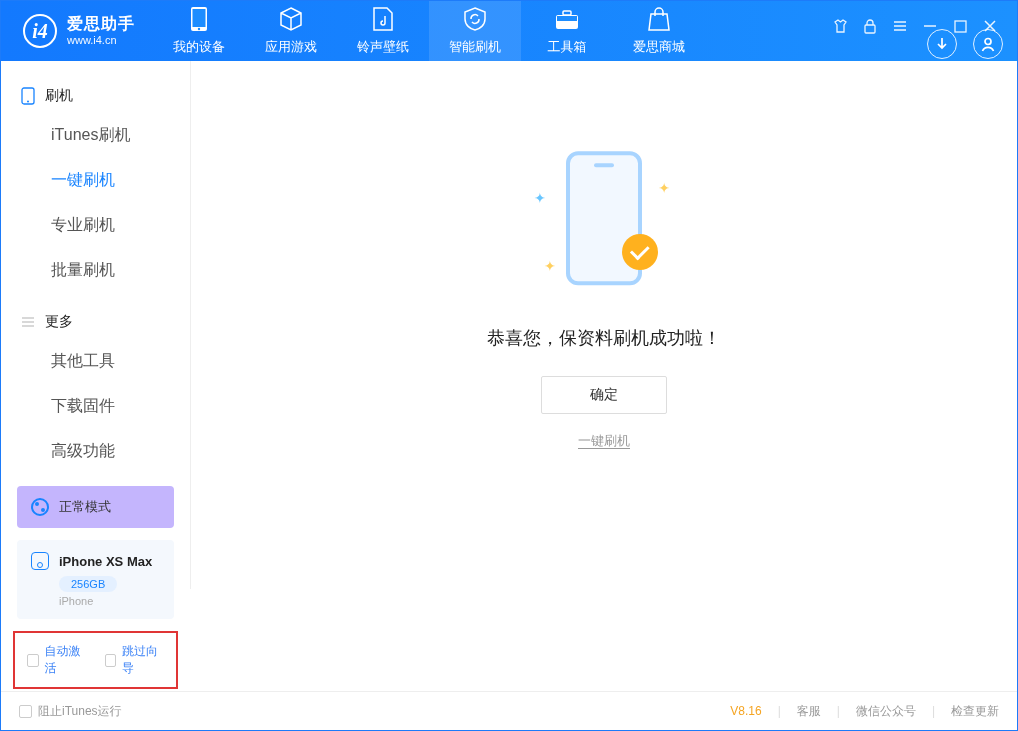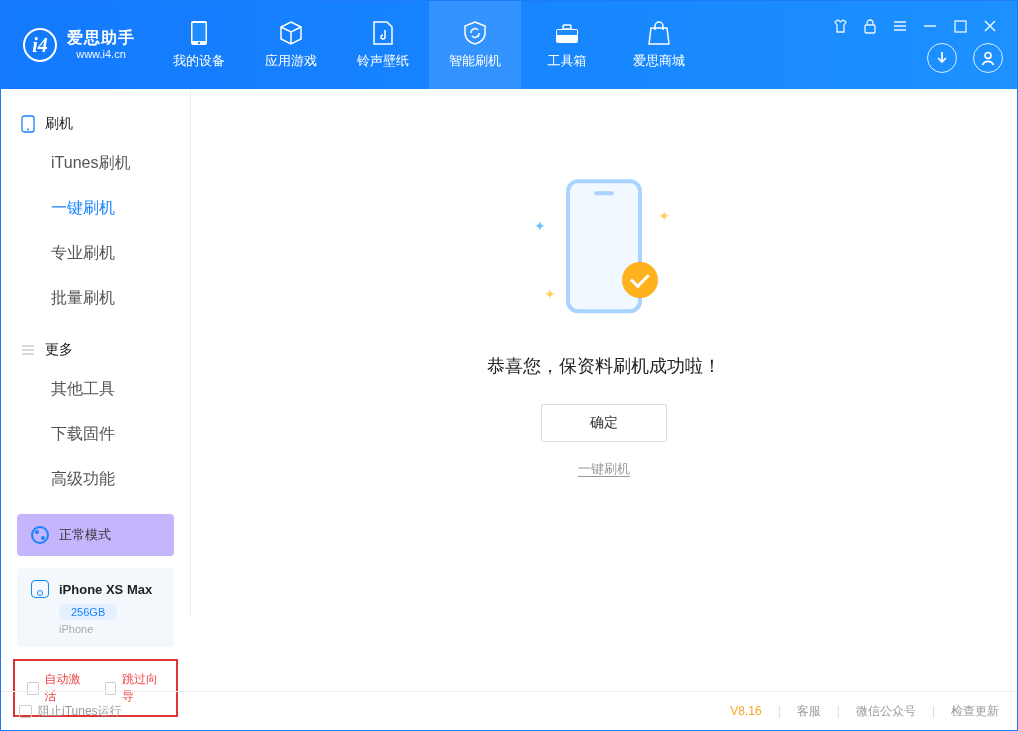--- a/index.html
+++ b/index.html
@@ -1,18 +1,18 @@
 <!DOCTYPE html>
 <html><head>
 <meta charset="utf-8">
 <style>
 * { margin: 0; padding: 0; box-sizing: border-box; font-family: "Microsoft YaHei", -apple-system, sans-serif; }
 body { background: #fff; width: 1018px; height: 731px; overflow: hidden; border: 1px solid #1d7bf9; position: relative; }
 
-.header { height: 88px; background: linear-gradient(90deg, #1379fe 0%, #1c91ff 100%); display: flex; align-items: stretch; color: #fff; text-align: center; }
+.header { height: 60px; background: linear-gradient(90deg, #1379fe 0%, #1c91ff 100%); display: flex; align-items: stretch; color: #fff; }
 .logo-area { display: flex; align-items: center; padding: 0 18px 0 22px; }
 .logo-icon { width: 34px; height: 34px; border: 2.5px solid #fff; border-radius: 50%; display: flex; align-items: center; justify-content: center; font-size: 20px; font-weight: bold; font-style: italic; margin-right: 10px; font-family: Georgia, serif; }
 .logo-text { display: flex; flex-direction: column; line-height: 1.15; }
 .logo-title { font-size: 16px; font-weight: bold; letter-spacing: 1px; }
 .logo-sub { font-size: 11px; opacity: 0.95; }
 
 .nav { display: flex; }
 .nav-item { width: 92px; display: flex; flex-direction: column; align-items: center; justify-content: center; cursor: pointer; font-size: 13px; gap: 6px; position: relative; }
 .nav-item.active { background: rgba(255,255,255,0.12); }
 .nav-icon { width: 26px; height: 26px; display: flex; align-items: center; justify-content: center; }
@@ -43,21 +43,21 @@
 
 .device-card { background: #f4f8fd; border-radius: 4px; padding: 12px 14px; }
 .device-row { display: flex; align-items: center; gap: 10px; }
 .device-ico { width: 18px; height: 18px; border: 1.5px solid #1984ff; border-radius: 4px; position: relative; }
 .device-ico::after { content: ""; position: absolute; bottom: 1px; left: 50%; transform: translateX(-50%); width: 4px; height: 4px; border: 1px solid #1984ff; border-radius: 50%; }
 .device-name { font-size: 13px; font-weight: bold; color: #222; }
 .device-badge { display: inline-block; background: #e4f0ff; color: #1984ff; border-radius: 12px; padding: 2px 12px; font-size: 11px; margin: 6px 0 0 28px; }
 .device-type { font-size: 11px; color: #aaa; margin: 3px 0 0 28px; }
 
 .annot-box { border: 2px solid #e03535; padding: 10px 12px; display: flex; gap: 18px; margin: 12px -4px 0 -4px; }
-.chk { display: flex; align-items: center; gap: 6px; font-size: 12px; color: #ef4444; cursor: pointer; }
+.chk { display: flex; align-items: center; gap: 6px; font-size: 12px; color: #3b82f6; cursor: pointer; }
 .chkbox { width: 13px; height: 13px; border: 1px solid #ccc; border-radius: 2px; }
 
 .content { flex: 1; display: flex; flex-direction: column; align-items: center; justify-content: center; padding-bottom: 60px; }
 .illus { width: 200px; height: 170px; position: relative; margin-bottom: 16px; }
 .phone-shape { width: 76px; height: 134px; border: 4px solid #a8d4ff; border-radius: 12px; background: #f2f8ff; position: absolute; left: 50%; top: 50%; transform: translate(-50%, -55%); }
 .phone-shape::before { content: ""; position: absolute; top: 8px; left: 50%; transform: translateX(-50%); width: 20px; height: 4px; background: #a8d4ff; border-radius: 2px; }
 .check-badge { width: 36px; height: 36px; background: #ffb11e; border-radius: 50%; position: absolute; right: 46px; bottom: 40px; display: flex; align-items: center; justify-content: center; }
 .check-badge::after { content: ""; width: 14px; height: 8px; border-left: 3px solid #fff; border-bottom: 3px solid #fff; transform: rotate(-45deg) translate(1px,-2px); }
 .spark { position: absolute; font-size: 14px; color: #ffd060; }
 .spark.s1 { left: 30px; top: 50px; color: #69c6ff; }

